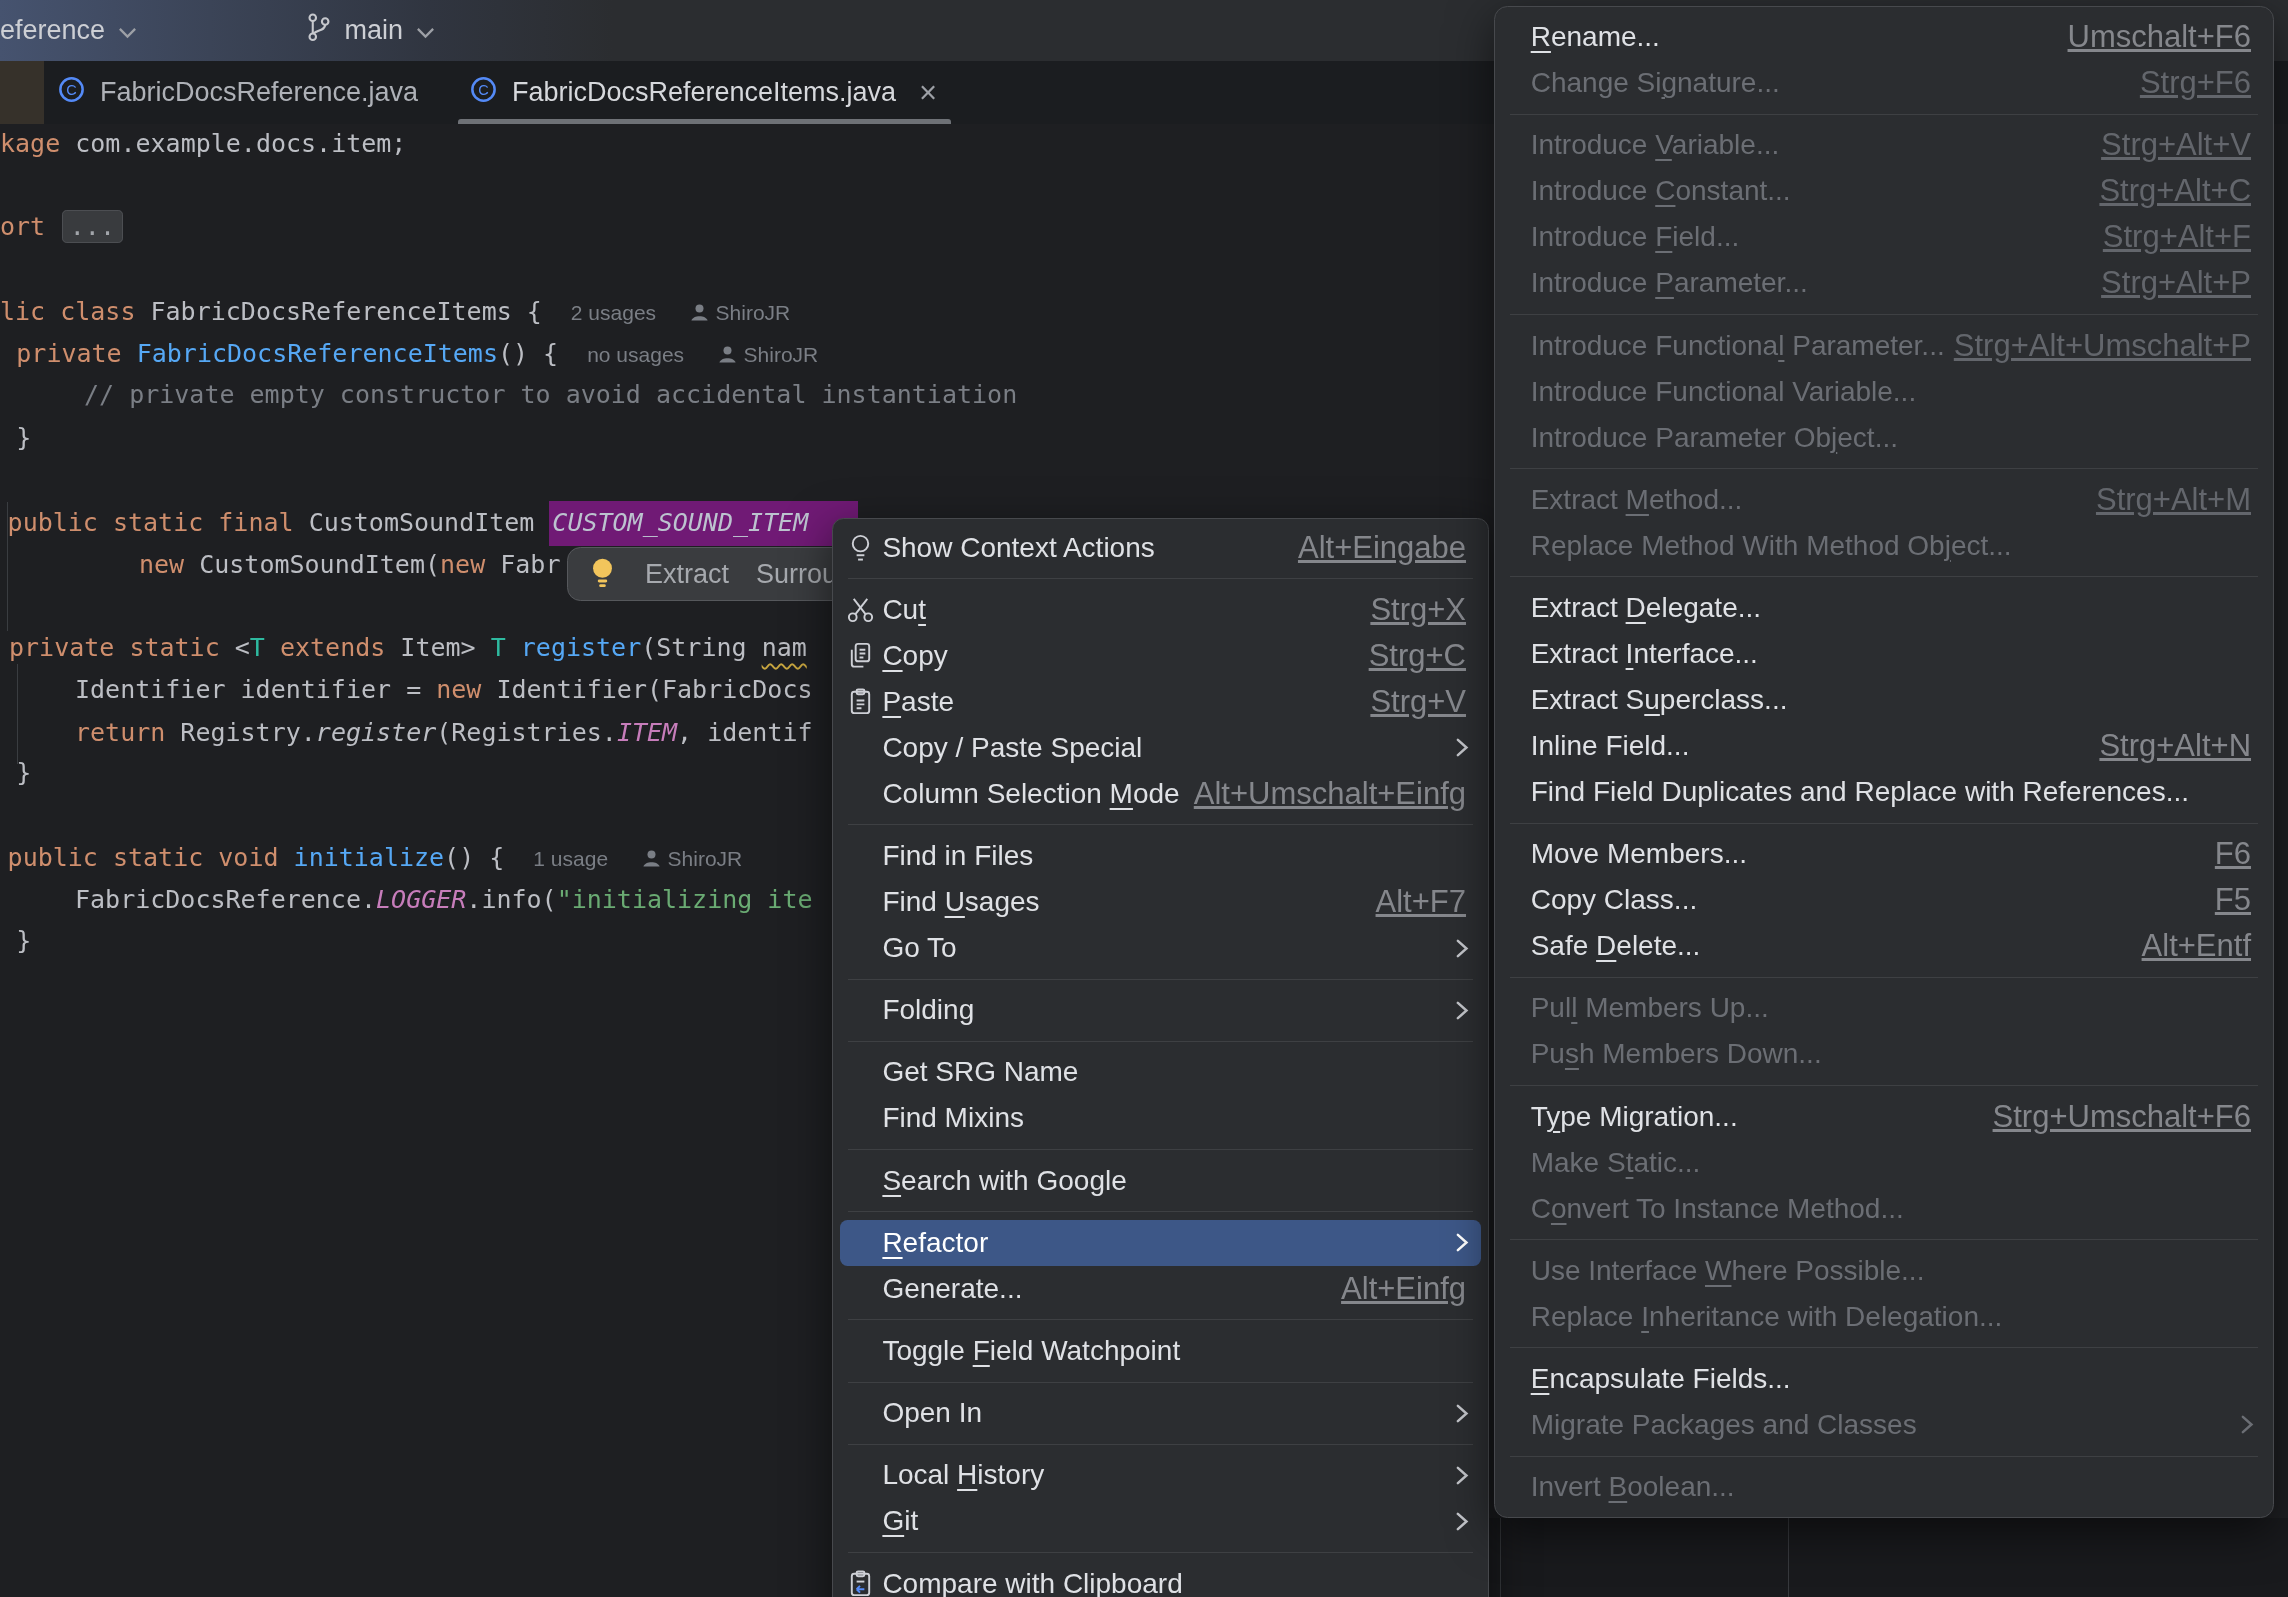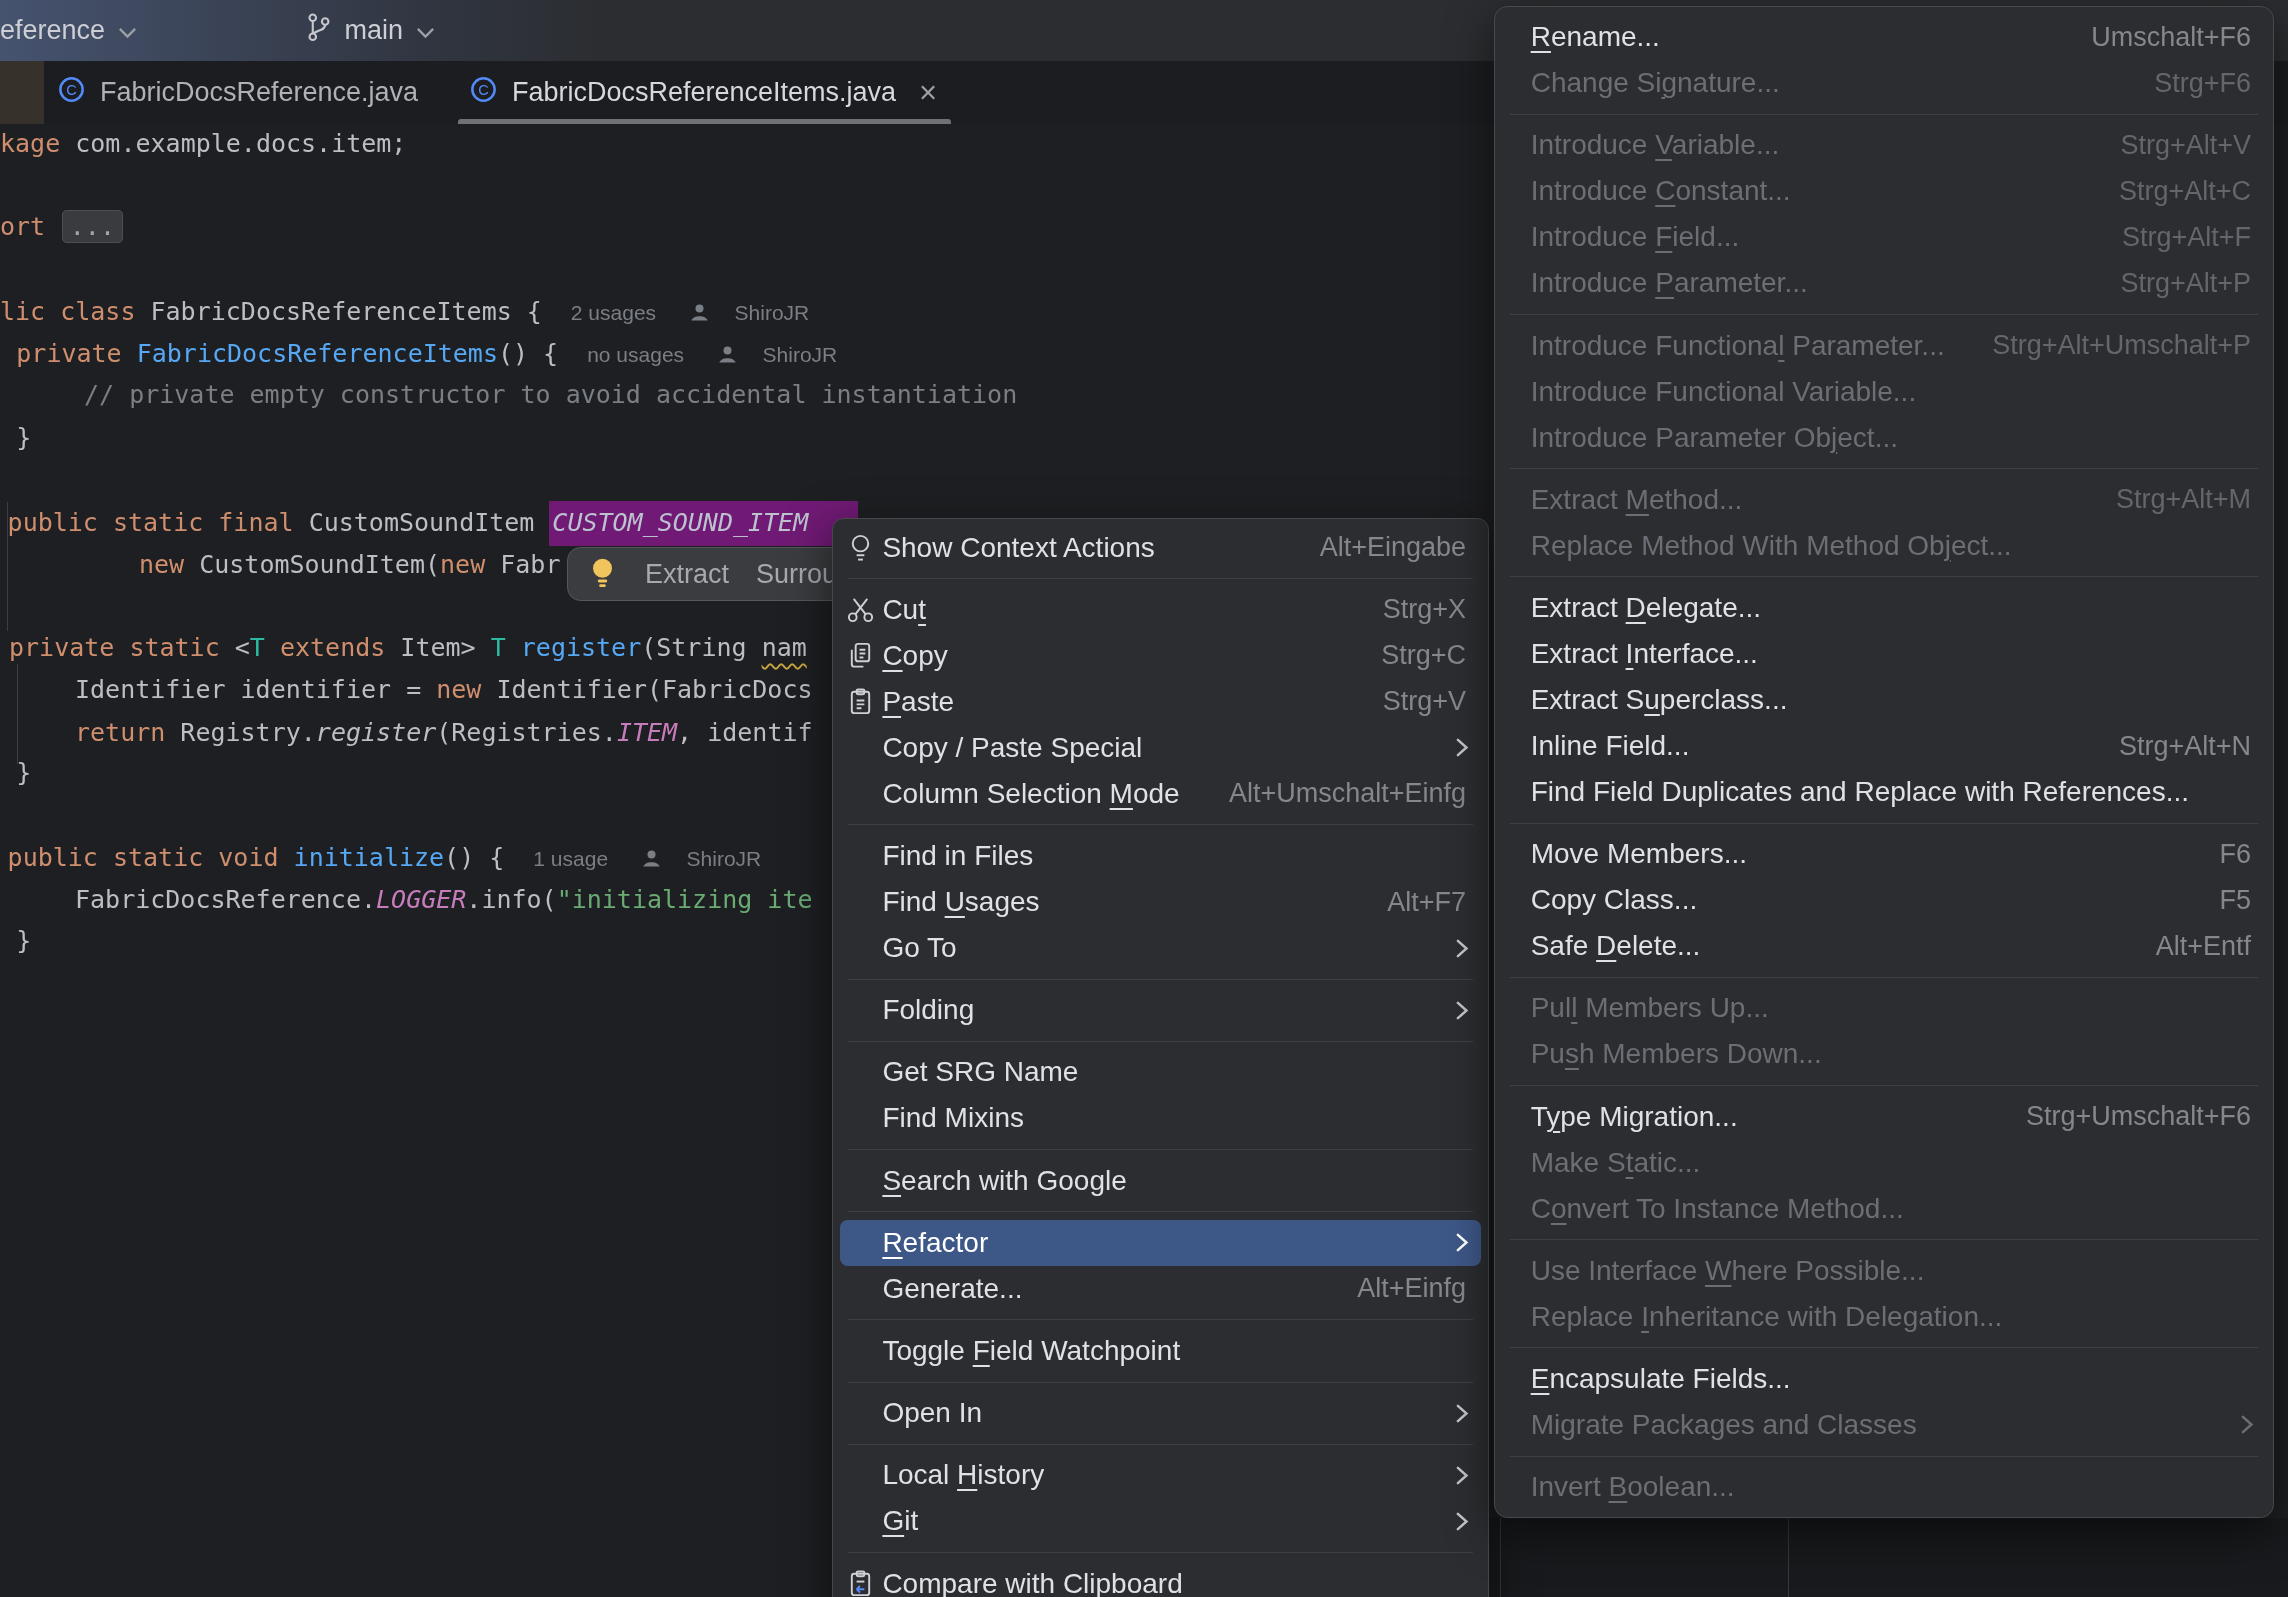--- a/index.html
+++ b/index.html
@@ -38,21 +38,21 @@
   .seg-str{color:#6AAB73;}
   .seg-itpl{color:#BCBEC4;font-style:italic;}
   .seg-itfld{color:#C77DBB;font-style:italic;}
   .seg-sel{background:#701a75;color:#BCC3CF;font-style:italic;padding:6.7px 50px 8.6px 2.9px;}
   .seg-fold{background:#393B3E;border:1px solid #4C4E52;border-radius:4.8px;color:#A2A5AA;
             padding:1px 6.7px;margin-left:1.9px;}
   .seg-warn{color:#BCBEC4;text-decoration:underline wavy #C8A63F;text-decoration-thickness:1.9px;
             text-underline-offset:6.7px;}
   .inlay{font-size:21px;color:#7A7E85;font-family:"Liberation Sans",sans-serif;}
   .inlay.usages{margin-left:29px;}
-  .inlay.author{margin-left:32.5px;display:inline-flex;align-items:center;gap:25px;vertical-align:baseline;}
+  .inlay.author{margin-left:32.5px;display:inline-flex;align-items:center;gap:6px;vertical-align:baseline;}
   .inlay.author svg{transform:translateY(2.9px);}
   .indent-guide{position:absolute;width:1px;background:#3A3D41;}
 
   
   #intention-popup{position:absolute;left:567px;top:547px;width:287px;height:54px;z-index:15;
                    background:#3A3C3F;border:1.4px solid #56585C;border-radius:13.4px;
                    display:flex;align-items:center;gap:27px;padding-left:19px;box-sizing:border-box;}
   .ibtn{font-size:27px;color:#A6A9AE;}
 
   
@@ -62,21 +62,21 @@
   #refactor-menu{left:1494px;top:5.7px;width:780px;height:1512px;border-radius:13.4px;z-index:31;
                  padding-top:7.6px;}
   .mrow{height:46px;display:flex;align-items:center;margin:0 6.7px;border-radius:7.6px;
         font-size:28px;color:#DFE1E5;position:relative;}
   .mrow.selected{background:#3D5787;color:#FFFFFF;}
   .mrow.disabled{color:#6B6E74;text-align:center;}
   .msep{height:1px;background:#3E4043;margin:7.6px 15.3px;}
   .micon{width:36px;padding-left:6.7px;display:flex;align-items:center;color:#CED0D6;flex:0 0 auto;}
   #refactor-menu .mlabel{padding-left:29px;}
   .mlabel u{text-decoration-thickness:1.9px;text-underline-offset:4.8px;}
-  .mshort{margin-left:auto;font-size:27px;color:#85878C;padding-right:15.3px;}
+  .mshort{margin-left:auto;font-size:31px;color:#85878C;padding-right:15.3px;text-decoration:underline;}
   .mrow.disabled .mshort{color:#63666C;}
   .marrow{margin-left:auto;padding-right:11.5px;color:#C2C4C9;display:flex;align-items:center;}
   .mrow.selected .marrow{color:#FFFFFF;}
   .mrow.disabled .marrow{color:#6B6E74;}
 
   
   #bottom-panels{position:absolute;left:1488px;top:1518px;width:800px;height:79px;
                  background:#191A1D;z-index:5;}
   #bottom-panels .vline{position:absolute;top:0;bottom:0;width:1px;background:#37393D;}
 </style>

